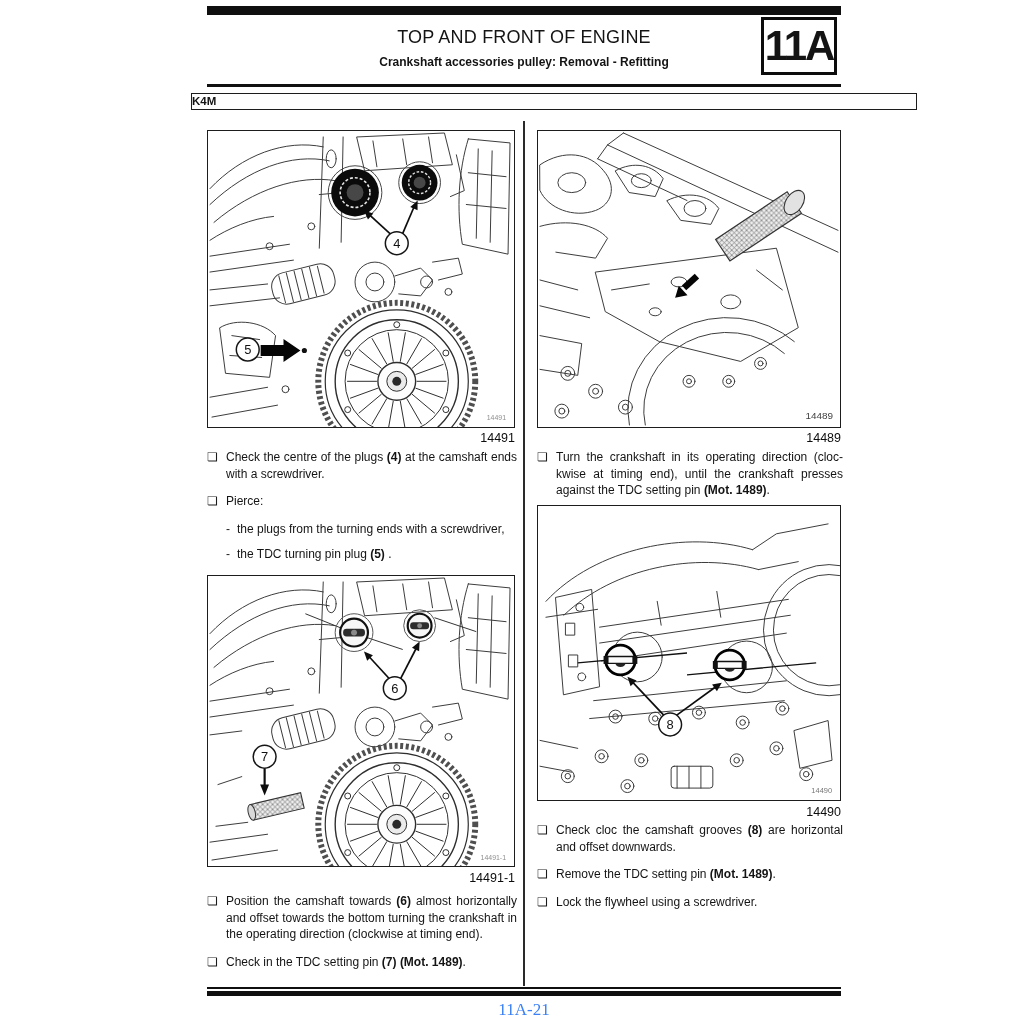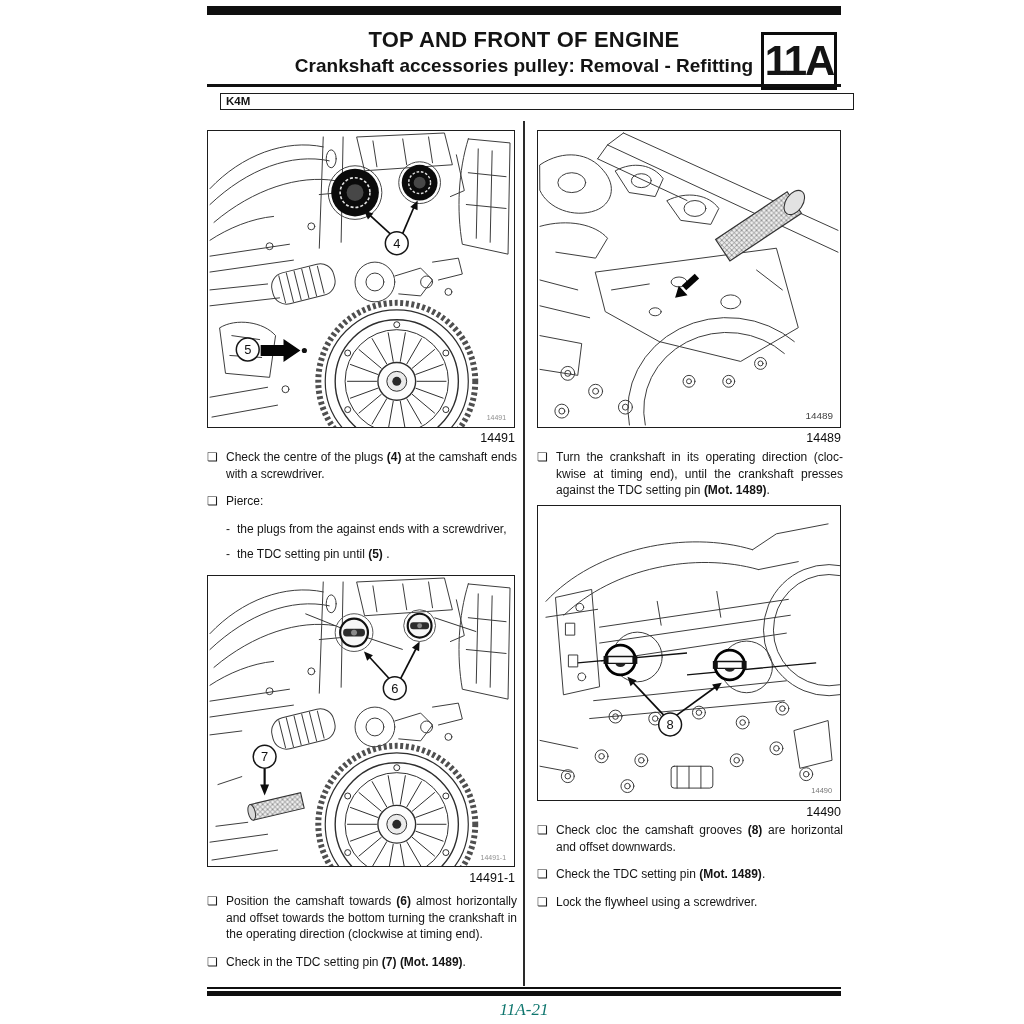--- a/index.html
+++ b/index.html
@@ -1,40 +1,40 @@
 <!DOCTYPE html>
 <html><head>
 <meta charset="utf-8">
 <style>
   html,body{margin:0;padding:0;background:#ffffff;}
   body{width:1024px;height:1024px;font-family:"Liberation Sans",sans-serif;color:#141414;}
   .page{position:relative;width:1024px;height:1024px;background:#fff;overflow:hidden;}
   .abs{position:absolute;}
   .topbar{left:207px;top:6px;width:634px;height:9px;background:#0f0f0f;}
-  .title1{left:207px;top:27px;width:634px;text-align:center;font-size:22px;font-weight:bold;letter-spacing:.2px;}
-  .title2{left:207px;top:55px;width:634px;text-align:center;font-size:19px;font-weight:bold;}
+  .title1{left:207px;top:27px;width:634px;text-align:center;font-size:18px;font-weight:normal;letter-spacing:.2px;}
+  .title2{left:207px;top:55px;width:634px;text-align:center;font-size:12px;font-weight:bold;}
   .hrule{left:207px;top:84px;width:634px;height:3px;background:#101010;}
-  .secbox{left:761px;top:32px;width:76px;height:58px;border:3.5px solid #0c0c0c;box-sizing:border-box;
+  .secbox{left:761px;top:17px;width:76px;height:58px;border:3.5px solid #0c0c0c;box-sizing:border-box;
           display:flex;align-items:center;justify-content:center;font-size:42px;font-weight:bold;letter-spacing:-2px;background:#fff;}
-  .engbox{left:220px;top:93px;width:634px;height:17px;border:1.5px solid #1c1c1c;box-sizing:border-box;
-          font-size:11.5px;font-weight:bold;line-height:14px;padding-left:5px;}
+  .engbox{left:191px;top:93px;width:726px;height:17px;border:1.5px solid #1c1c1c;box-sizing:border-box;
+          font-size:11.5px;font-weight:bold;line-height:14px;}
   .divider{left:523px;top:121px;width:1.5px;height:865px;background:#2a2a2a;}
   .fig{box-sizing:border-box;border:1.6px solid #1d1d1d;background:#fff;}
   .fig svg{display:block;width:100%;height:100%;}
   .figcap{font-size:12.5px;color:#0d0d0d;text-align:right;padding-right:2px;}
   .instr{font-size:12px;line-height:16.5px;color:#141414;}
   .item{display:flex;margin-bottom:11px;}
   .item .mk{flex:none;width:19px;font-size:12px;color:#1a1a1a;}
   .item .tx{flex:1;text-align:justify;hyphens:manual;}
   .item.sub{margin-left:19px;margin-bottom:9px;}
   .item.sub .mk{width:11px;}
   .b{font-weight:bold;}
   .footline1{left:207px;top:987px;width:634px;height:2px;background:#0f0f0f;}
   .footline2{left:207px;top:991px;width:634px;height:5px;background:#0f0f0f;}
-  .pagenum{left:207px;top:1000px;width:634px;text-align:center;font-family:"Liberation Serif",serif;font-size:17px;color:#0f766e;font-style:italic;}
+  .pagenum{left:207px;top:1000px;width:634px;text-align:center;font-family:"Liberation Serif",serif;font-size:17px;color:#3b82f6;}
   svg text{font-family:"Liberation Sans",sans-serif;}
 </style>
 </head>
 <body>
 
 <div class="page">
 
   <div class="abs topbar"></div>
   <div class="abs title1">TOP AND FRONT OF ENGINE</div>
   <div class="abs title2">Crankshaft accessories pulley: Removal - Refitting</div>
@@ -346,25 +346,25 @@
     <div class="item">
       <span class="mk">❏</span>
       <div class="tx"><span>Check the centre of the plugs </span><span class="b">(4)</span><span> at the camshaft ends with a screwdriver.</span></div>
     </div>
     <div class="item">
       <span class="mk">❏</span>
       <div class="tx"><span>Pierce:</span></div>
     </div>
     <div class="item sub">
       <span class="mk">-</span>
-      <div class="tx"><span>the plugs from the against ends with a screwdri­ver,</span></div>
+      <div class="tx"><span>the plugs from the turning ends with a screwdri­ver,</span></div>
     </div>
     <div class="item sub">
       <span class="mk">-</span>
-      <div class="tx"><span>the TDC setting pin until </span><span class="b">(5)</span><span> .</span></div>
+      <div class="tx"><span>the TDC turning pin plug </span><span class="b">(5)</span><span> .</span></div>
     </div>
   </div>
 
   <div class="abs instr" style="left:537px;top:449px;width:306px;">
     <div class="item">
       <span class="mk">❏</span>
       <div class="tx"><span>Turn the crankshaft in its operating direction (cloc­kwise at timing end), until the crankshaft presses against the TDC setting pin </span><span class="b">(Mot. 1489)</span><span>.</span></div>
     </div>
   </div>
 
@@ -379,21 +379,21 @@
     </div>
   </div>
 
   <div class="abs instr" style="left:537px;top:822px;width:306px;">
     <div class="item">
       <span class="mk">❏</span>
       <div class="tx"><span>Check cloc the camshaft grooves </span><span class="b">(8)</span><span> are horizontal and offset downwards.</span></div>
     </div>
     <div class="item">
       <span class="mk">❏</span>
-      <div class="tx"><span>Check the TDC setting pin </span><span class="b">(Mot. 1489)</span><span>.</span></div>
+      <div class="tx"><span>Remove the TDC setting pin </span><span class="b">(Mot. 1489)</span><span>.</span></div>
     </div>
     <div class="item">
       <span class="mk">❏</span>
       <div class="tx"><span>Lock the flywheel using a screwdriver.</span></div>
     </div>
   </div>
 
   <div class="abs footline1"></div>
   <div class="abs footline2"></div>
   <div class="abs pagenum">11A-21</div>

